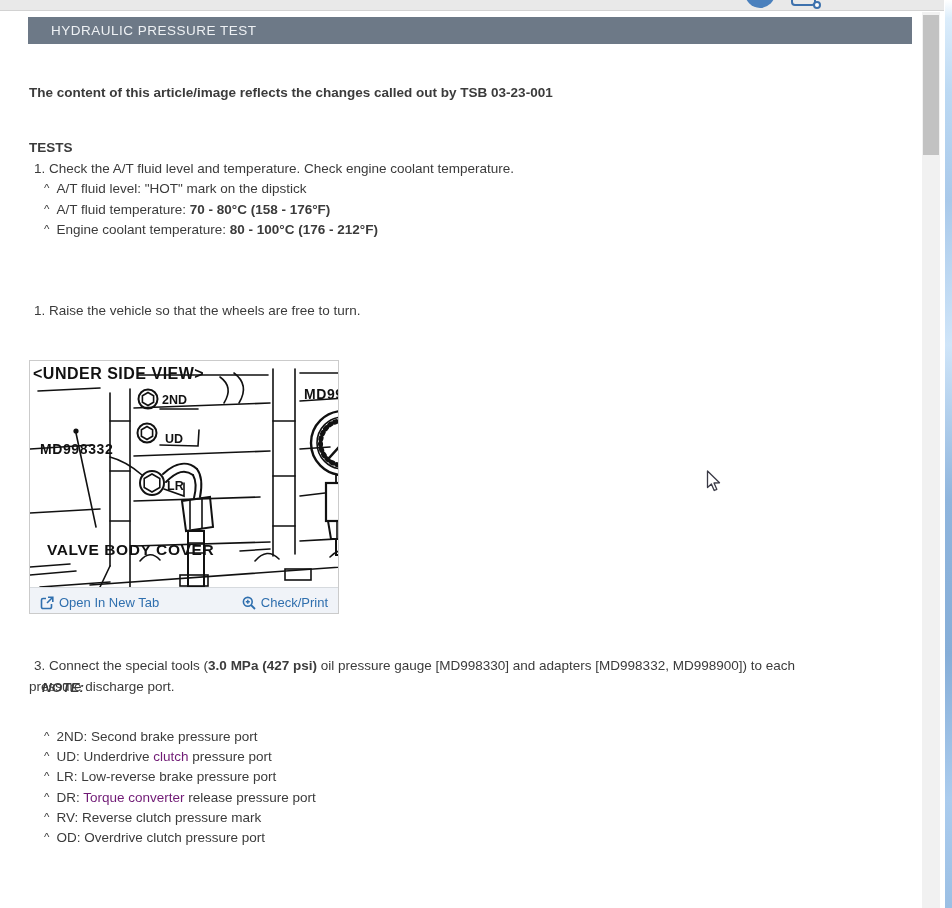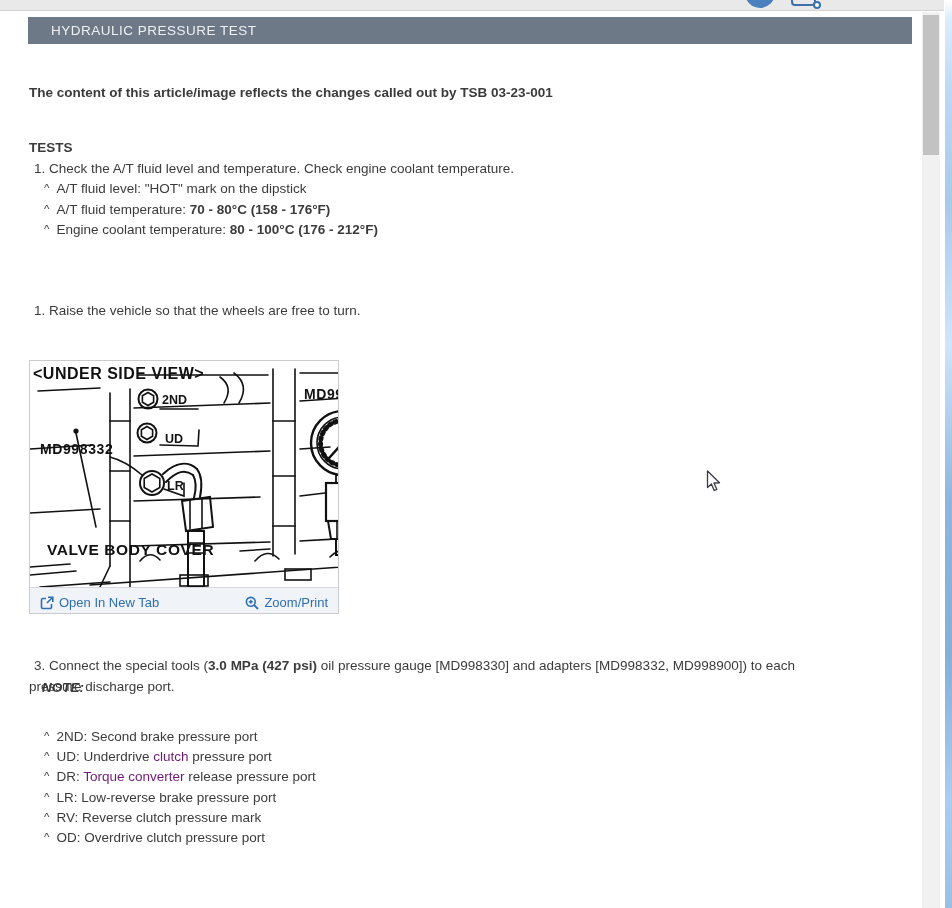--- a/index.html
+++ b/index.html
@@ -200,34 +200,34 @@
           <path d="M12.5 1.5 L7 7" fill="none" stroke="#2f6fae" stroke-width="1.6"></path>
         </svg>
         <span>Open In New Tab</span>
       </span>
       <span class="fig-link">
         <svg width="14" height="14" viewBox="0 0 14 14">
           <circle cx="5.8" cy="5.8" r="4.4" fill="none" stroke="#2f6fae" stroke-width="1.6"></circle>
           <path d="M3.8 5.8 H7.8 M5.8 3.8 V7.8" stroke="#2f6fae" stroke-width="1.4"></path>
           <path d="M9 9 L13 13" stroke="#2f6fae" stroke-width="1.8"></path>
         </svg>
-        <span>Zoom/Print</span>
+        <span>Check/Print</span>
       </span>
     </div>
   </div>
 
   <div class="step3"><span>3. Connect the special tools (</span><span class="bold">3.0 MPa (427 psi)</span><span> oil pressure gauge [MD998330] and adapters [MD998332, MD998900]) to each pressure discharge port.</span></div>
 
   <div class="note-label">NOTE:</div>
 
   <div class="note-list">
     <div class="note-item"><span class="caret">^</span><span>2ND: Second brake pressure port</span><span class="inline-link"></span><span></span></div>
     <div class="note-item"><span class="caret">^</span><span>UD: Underdrive </span><span class="inline-link">clutch</span><span> pressure port</span></div>
+    <div class="note-item"><span class="caret">^</span><span>LR: Low-reverse brake pressure port</span><span class="inline-link"></span><span></span></div>
     <div class="note-item"><span class="caret">^</span><span>DR: </span><span class="inline-link">Torque converter</span><span> release pressure port</span></div>
-    <div class="note-item"><span class="caret">^</span><span>LR: Low-reverse brake pressure port</span><span class="inline-link"></span><span></span></div>
     <div class="note-item"><span class="caret">^</span><span>RV: Reverse clutch pressure mark</span><span class="inline-link"></span><span></span></div>
     <div class="note-item"><span class="caret">^</span><span>OD: Overdrive clutch pressure port</span><span class="inline-link"></span><span></span></div>
   </div>
 
 </div>
 
 <div class="cursor">
   <svg width="17" height="23" viewBox="0 0 17 23">
     <polygon points="1.5,1 1.5,17.5 5.4,14 8.2,20.5 10.8,19.3 8,13 13.5,12.8" fill="#ffffff" stroke="#3a3a46" stroke-width="1.3" stroke-linejoin="round"></polygon>
   </svg>

